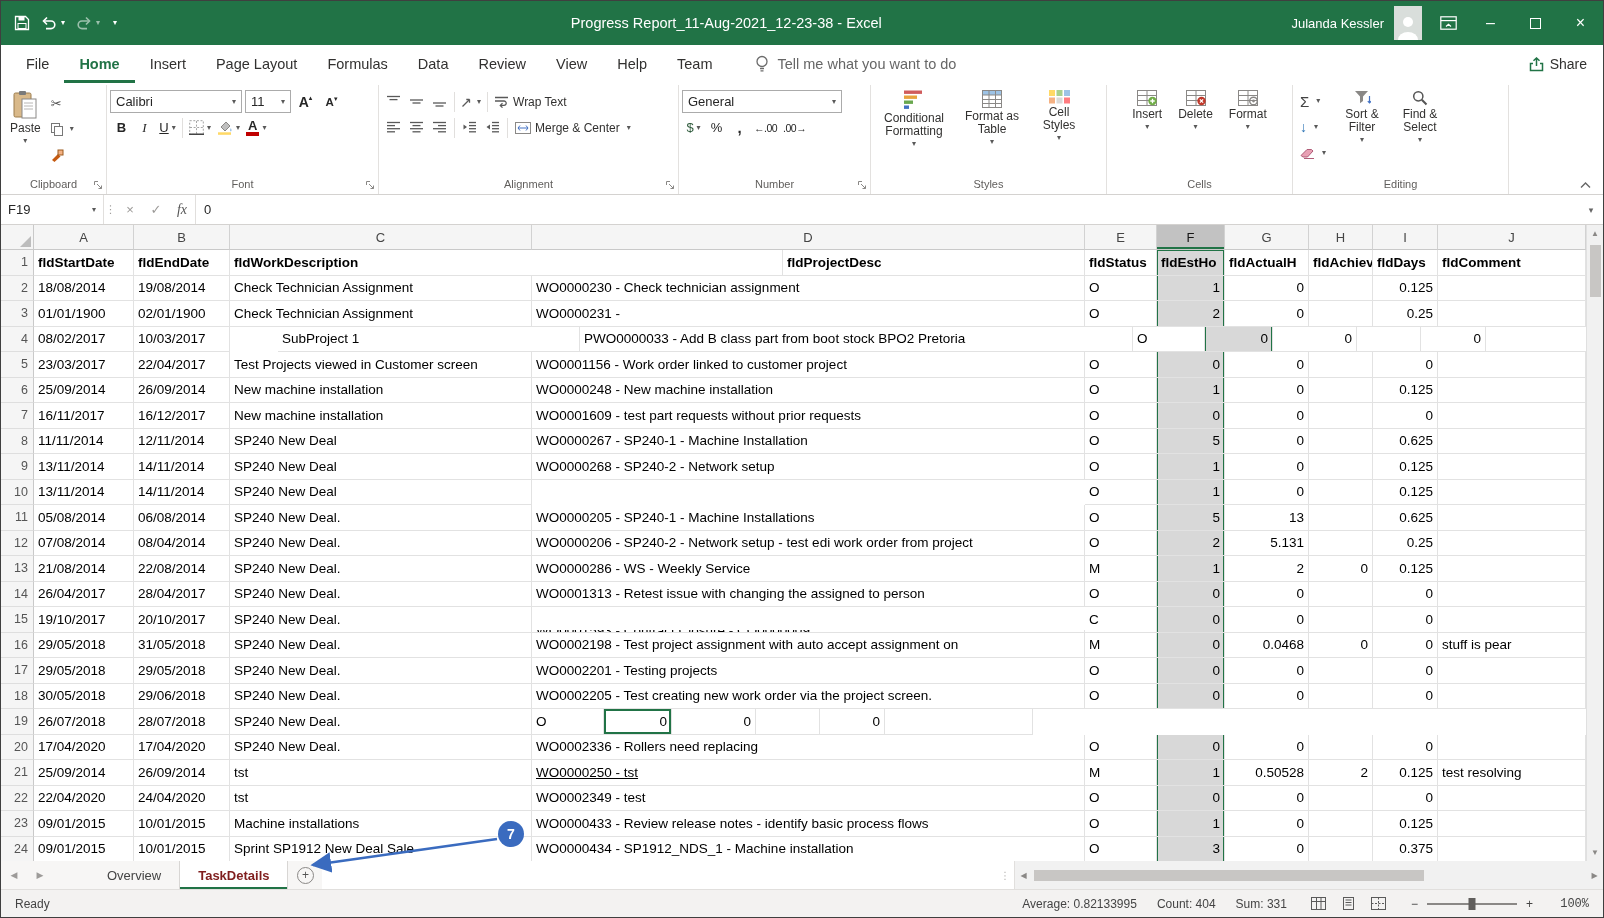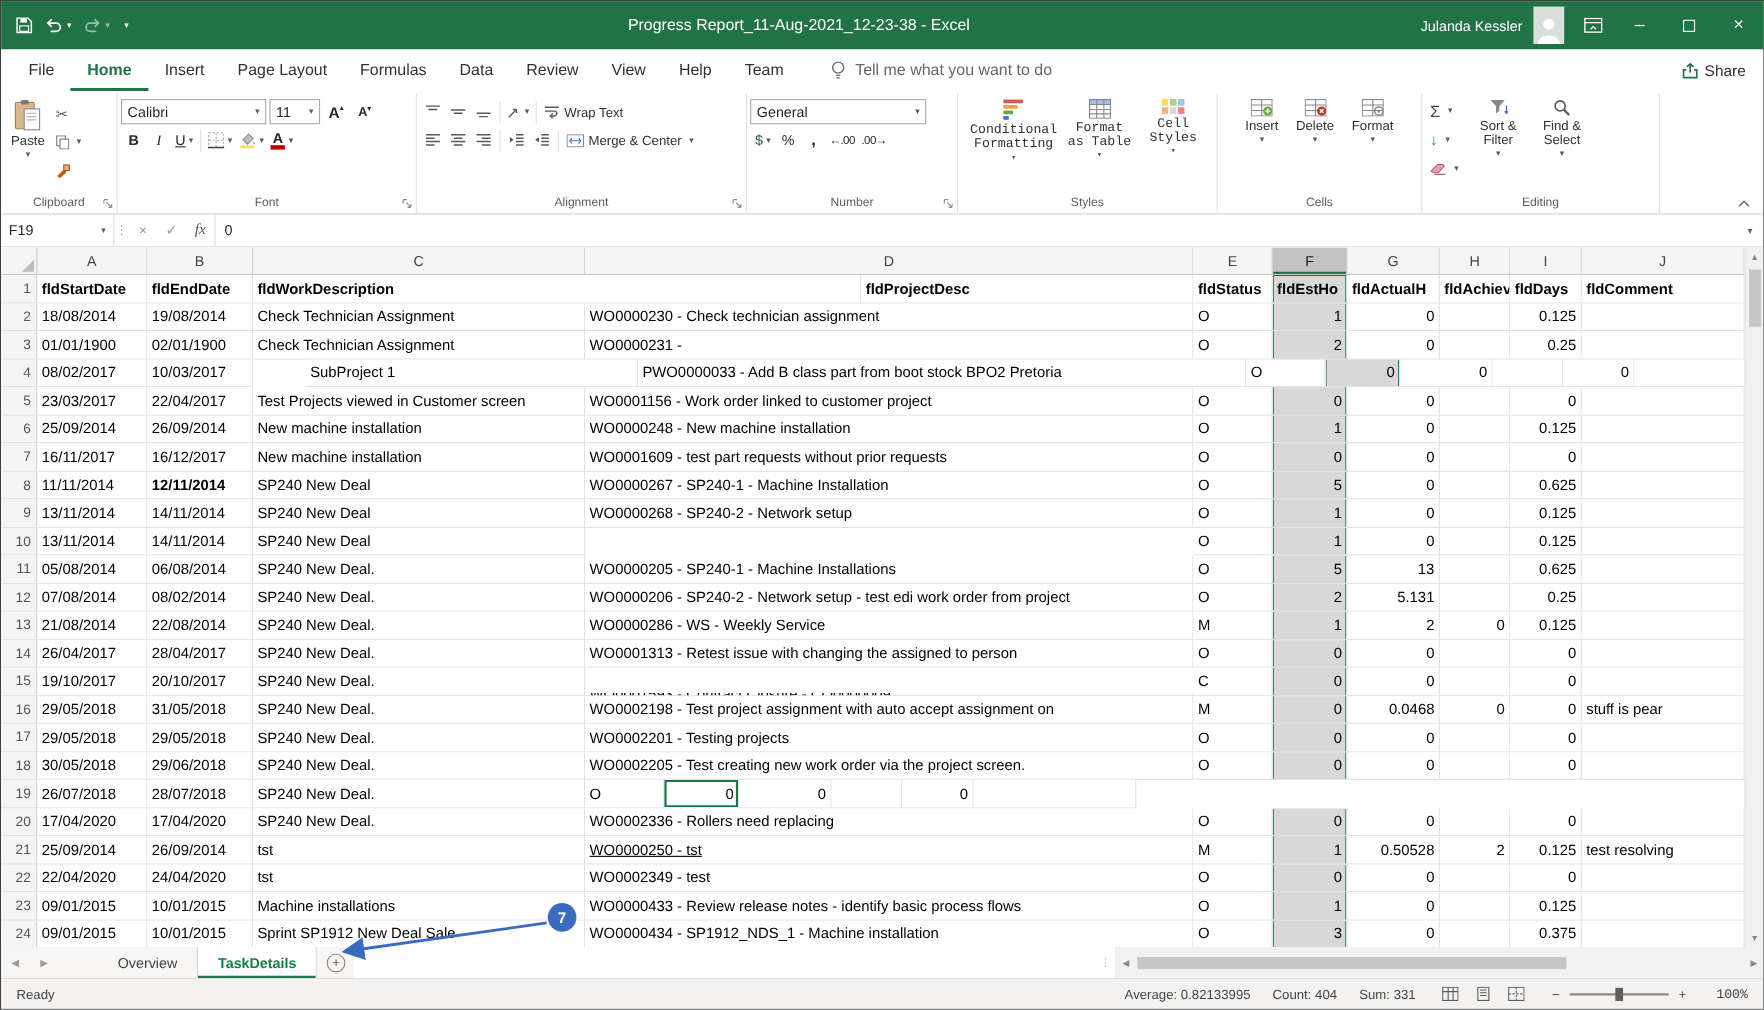--- a/index.html
+++ b/index.html
@@ -71,21 +71,21 @@
 .cell.active{background:#fff;box-shadow:inset 0 0 0 2px #217346;}
 .vscroll{flex:0 0 17px;background:#f1f1f1;border-left:1px solid #e0e0e0;display:flex;flex-direction:column;align-items:center;}
 .vs-arrow{height:17px;width:100%;display:flex;align-items:center;justify-content:center;color:#8a8886;font-size:8px;}
 .vs-thumb{width:11px;height:52px;background:#c8c6c4;margin-top:3px;}
 .vs-fill{flex:1;}
 
 .sheet-strip{flex:0 0 29px;background:#f7f6f5;display:flex;align-items:stretch;border-bottom:1px solid #e1dfdd;}
 .nav-arr{width:26px;display:flex;align-items:center;justify-content:center;color:#9d9b99;font-size:9px;}
 .sheet-tab-list{display:flex;margin-left:36px;}
 .stab{padding:0 18px;display:flex;align-items:center;font-size:13px;color:#444;border-right:1px solid #d8d6d4;background:#f7f6f5;white-space:nowrap;}
-.stab.active{background:#fff;color:#15803d;font-weight:700;box-shadow:inset 0 -2px 0 #217346;}
+.stab.active{background:#fff;color:#7f1d1d;font-weight:700;box-shadow:inset 0 -2px 0 #217346;}
 .addsheet{width:34px;display:flex;align-items:center;justify-content:center;}
 .plus-circle{width:17px;height:17px;border-radius:50%;border:1px solid #8a8886;display:flex;align-items:center;justify-content:center;font-size:12px;color:#555;line-height:1;}
 .strip-fill{flex:1;background:#fff;border-right:1px solid #e1dfdd;display:flex;align-items:center;justify-content:flex-end;color:#b5b3b1;font-size:10px;padding-right:4px;}
 .hscroll{width:588px;background:#f1f1f1;display:flex;align-items:center;}
 .hs-arrow{width:17px;text-align:center;color:#8a8886;font-size:8px;}
 .hs-track{flex:1;height:100%;display:flex;align-items:center;}
 .hs-thumb{height:11px;background:#c8c6c4;width:390px;margin-left:2px;}
 
 .status-bar{flex:0 0 27px;background:#f3f2f1;display:flex;align-items:center;font-size:12px;color:#444;padding:0 14px;}
 .sb-right{margin-left:auto;display:flex;align-items:center;gap:20px;}
@@ -465,21 +465,21 @@
       <div class="rg-label">Number</div>
       <span class="launcher">
           <svg width="10" height="10" viewBox="0 0 10 10">
             <path d="M1.5 1.5 H5 M1.5 1.5 V5" stroke="#8a8886" fill="none"></path>
             <path d="M4 4 L8.5 8.5 M8.5 8.5 V5.5 M8.5 8.5 H5.5" stroke="#8a8886" fill="none"></path>
           </svg>
         </span>
     </div>
 
     <div class="rgroup" style="width:236px;">
-      <div class="rg-body" style="justify-content:center;gap:2px;font-family:Liberation Mono, monospace;">
+      <div class="rg-body" style="justify-content:flex-start;gap:2px;">
         <div class="bigbtn" style="width:80px;">
           <span>
               <svg width="20" height="20" viewBox="0 0 20 20">
                 <rect x="0" y="0.5" width="18" height="3.4" fill="#d05c5c"></rect>
                 <rect x="0" y="5.5" width="13" height="3.4" fill="#e8a33d"></rect>
                 <rect x="0" y="10.5" width="9" height="3.4" fill="#6aa84f"></rect>
                 <rect x="0" y="15.5" width="5" height="3.4" fill="#4472c4"></rect>
               </svg>
             </span>
           <span>Conditional Formatting</span>
@@ -724,21 +724,21 @@
             <div class="cell" style="width: 72px;">O</div>
             <div class="cell selcol num" style="width: 68px;">0</div>
             <div class="cell num" style="width: 84px;">0</div>
             <div class="cell num" style="width: 64px;"></div>
             <div class="cell num" style="width: 65px;">0</div>
             <div class="cell" style="width: 148px;"></div>
           </div>
           <div class="grow">
             <div class="row-hdr">8</div>
             <div class="cell" style="width: 100px;">11/11/2014</div>
-            <div class="cell" style="width: 96px; font-weight: bold;">12/11/2014</div>
+            <div class="cell" style="width: 96px;">12/11/2014</div>
             <div class="cell" style="width: 302px;">SP240 New Deal</div>
             <div class="cell" style="width: 553px;">WO0000267 - SP240-1 - Machine Installation</div>
             <div class="cell" style="width: 72px;">O</div>
             <div class="cell selcol num" style="width: 68px;">5</div>
             <div class="cell num" style="width: 84px;">0</div>
             <div class="cell num" style="width: 64px;"></div>
             <div class="cell num" style="width: 65px;">0.625</div>
             <div class="cell" style="width: 148px;"></div>
           </div>
           <div class="grow">
@@ -776,21 +776,21 @@
             <div class="cell" style="width: 72px;">O</div>
             <div class="cell selcol num" style="width: 68px;">5</div>
             <div class="cell num" style="width: 84px;">13</div>
             <div class="cell num" style="width: 64px;"></div>
             <div class="cell num" style="width: 65px;">0.625</div>
             <div class="cell" style="width: 148px;"></div>
           </div>
           <div class="grow">
             <div class="row-hdr">12</div>
             <div class="cell" style="width: 100px;">07/08/2014</div>
-            <div class="cell" style="width: 96px;">08/02/2014</div>
+            <div class="cell" style="width: 96px;">08/04/2014</div>
             <div class="cell" style="width: 302px;">SP240 New Deal.</div>
             <div class="cell" style="width: 553px;">WO0000206 - SP240-2 - Network setup - test edi work order from project</div>
             <div class="cell" style="width: 72px;">O</div>
             <div class="cell selcol num" style="width: 68px;">2</div>
             <div class="cell num" style="width: 84px;">5.131</div>
             <div class="cell num" style="width: 64px;"></div>
             <div class="cell num" style="width: 65px;">0.25</div>
             <div class="cell" style="width: 148px;"></div>
           </div>
           <div class="grow">

